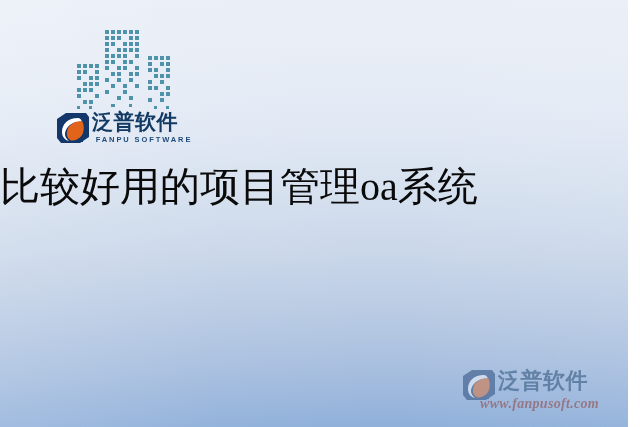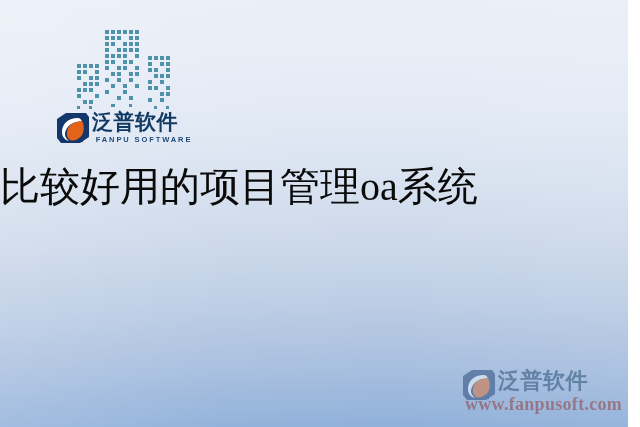--- a/index.html
+++ b/index.html
@@ -148,29 +148,30 @@
     font-size: 22px;
     font-weight: bold;
     letter-spacing: 0.5px;
     color: #123a63;
     line-height: 28px;
     white-space: nowrap;
   }
 
   #wm-url {
     position: absolute;
-    left: 5px;
+    left: 20px;
     top: 28px;
     font-family: "Liberation Serif", serif;
-    font-size: 18px;
+    font-size: 14px;
     font-weight: bold;
     letter-spacing: 0.3px;
     color: #8e2b20;
     line-height: 18px;
     white-space: nowrap;
+    font-style: italic;
   }
 </style>
 </head>
 <body>
 
 <div id="slide">
 
   <div id="sheen"></div>
 
   <div id="brand">

